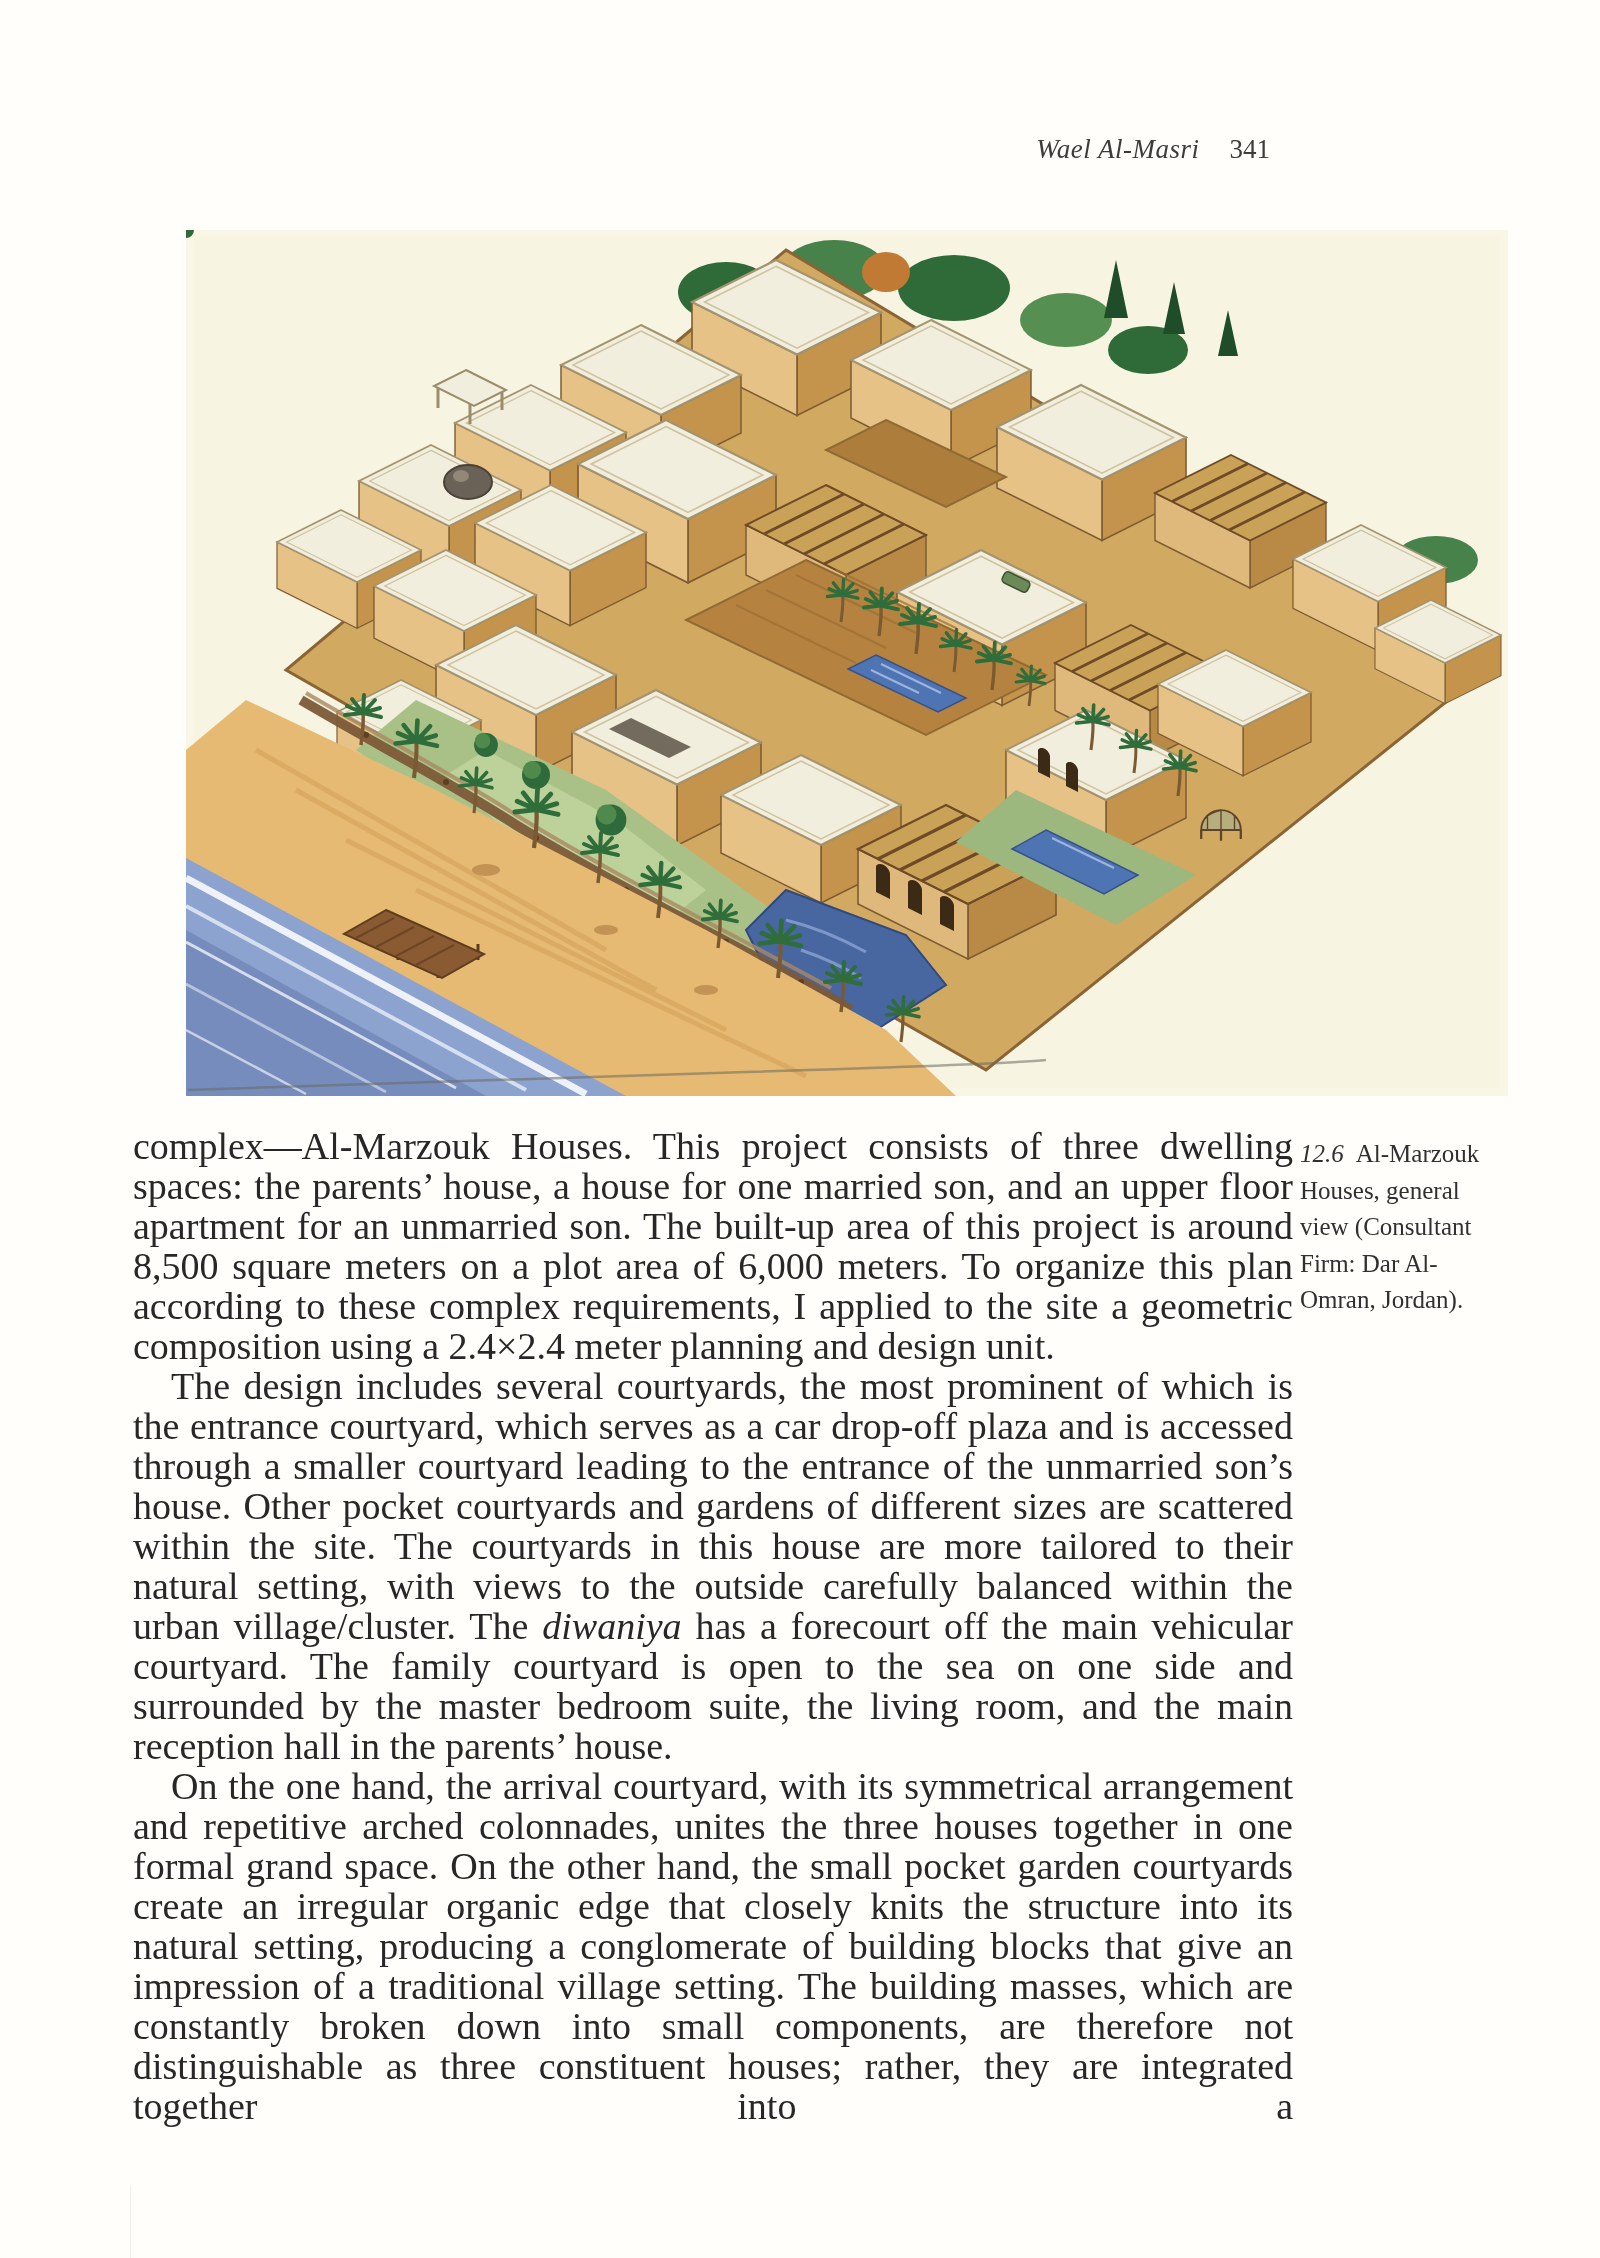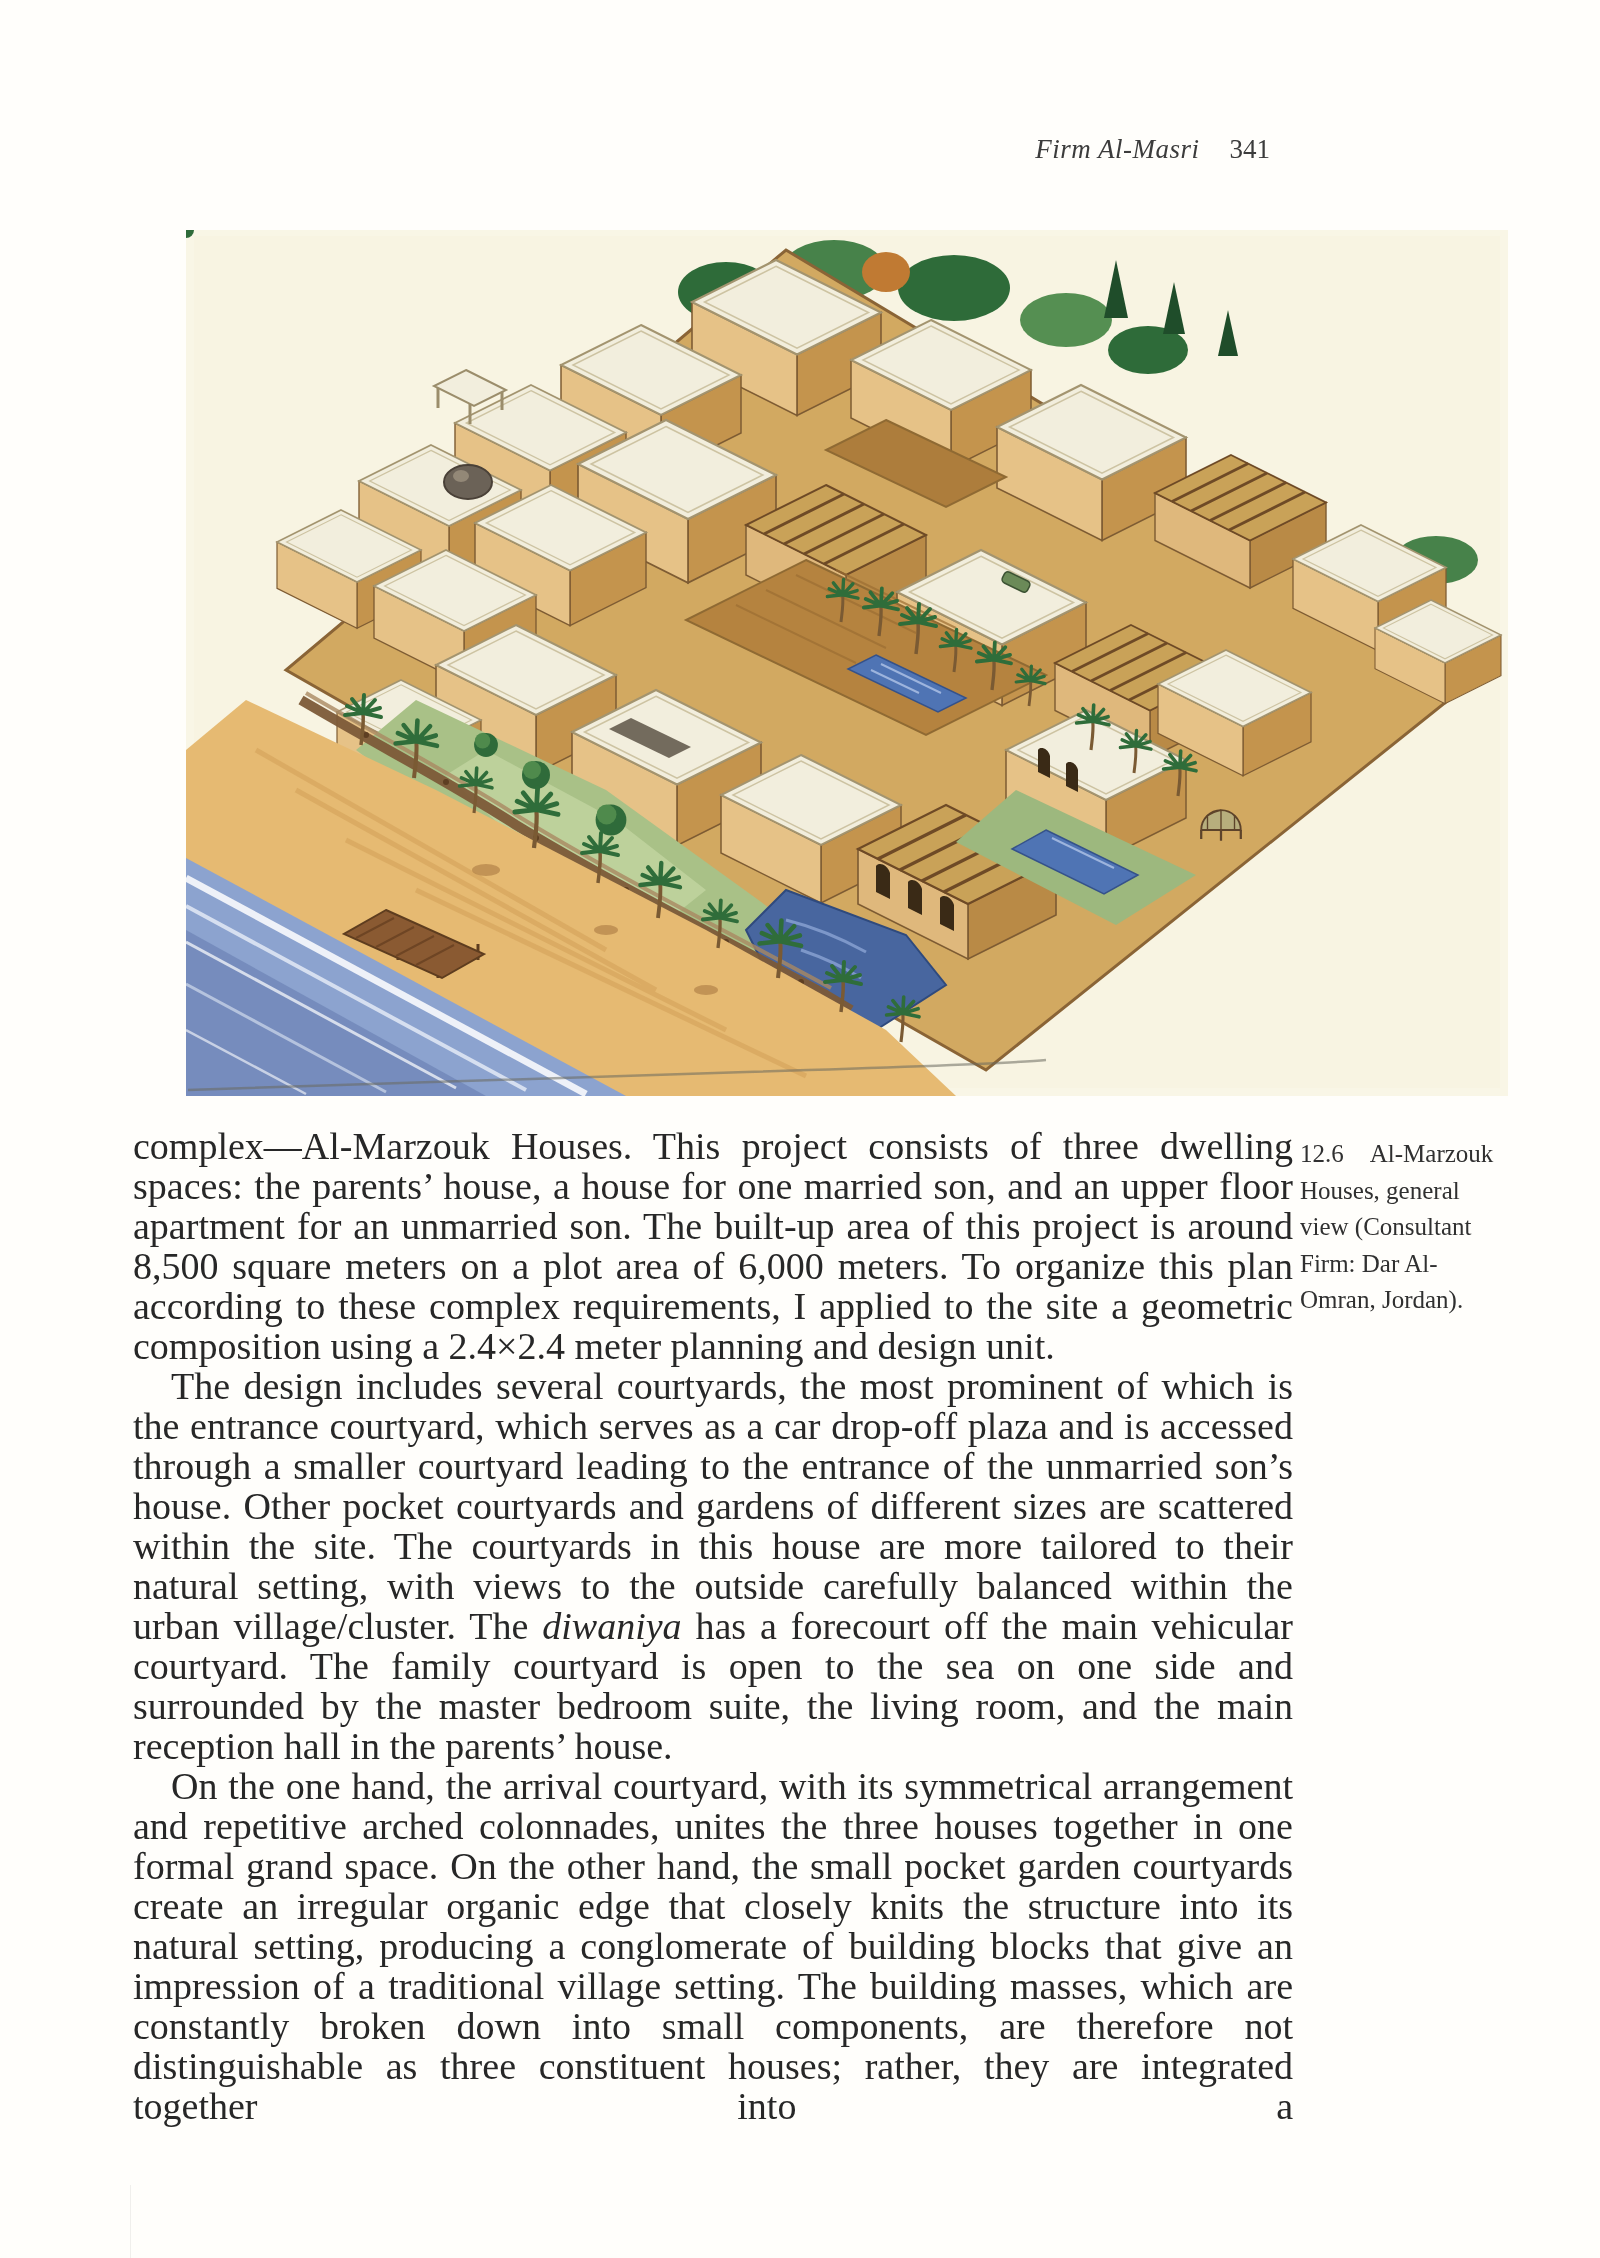--- a/index.html
+++ b/index.html
@@ -27,32 +27,32 @@
     font-size:38px; line-height:40px; color:#272727;
     text-align:justify; text-justify:inter-word;
   }
   .body-text p { margin:0; }
   .indented { text-indent:38px; }
   .stretch-last { text-align-last:justify; }
   .caption {
     position:absolute; left:1300px; top:1136px; width:200px;
     font-size:25px; line-height:36.5px; color:#303030;
   }
-  .caption-number { margin-right:26px; }
+  .caption-number { margin-right:12px;font-style:italic; }
   .italic-term { font-style:italic; }
 </style>
 </head>
 <body>
 
 <div class="page">
 
   <div class="scan-edge"></div>
 
   <div class="running-head">
-    <span class="running-title">Firm Al-Masri</span><span class="running-page-number">341</span>
+    <span class="running-title">Wael Al-Masri</span><span class="running-page-number">341</span>
   </div>
 
   <div class="figure-wrap">
     <svg width="1322" height="866" viewBox="0 0 1322 866">
       <defs>
 
         <g id="blk">
           <polygon points="100,50 20,90 20,148 100,108" fill="#c4944d" stroke="#7e5c33" stroke-width="1.5"></polygon>
           <polygon points="-80,40 20,90 20,148 -80,98" fill="#e6c287" stroke="#7e5c33" stroke-width="1.5"></polygon>
           <polygon points="0,0 100,50 20,90 -80,40" fill="#f2eedd" stroke="#a3946f" stroke-width="2"></polygon>

